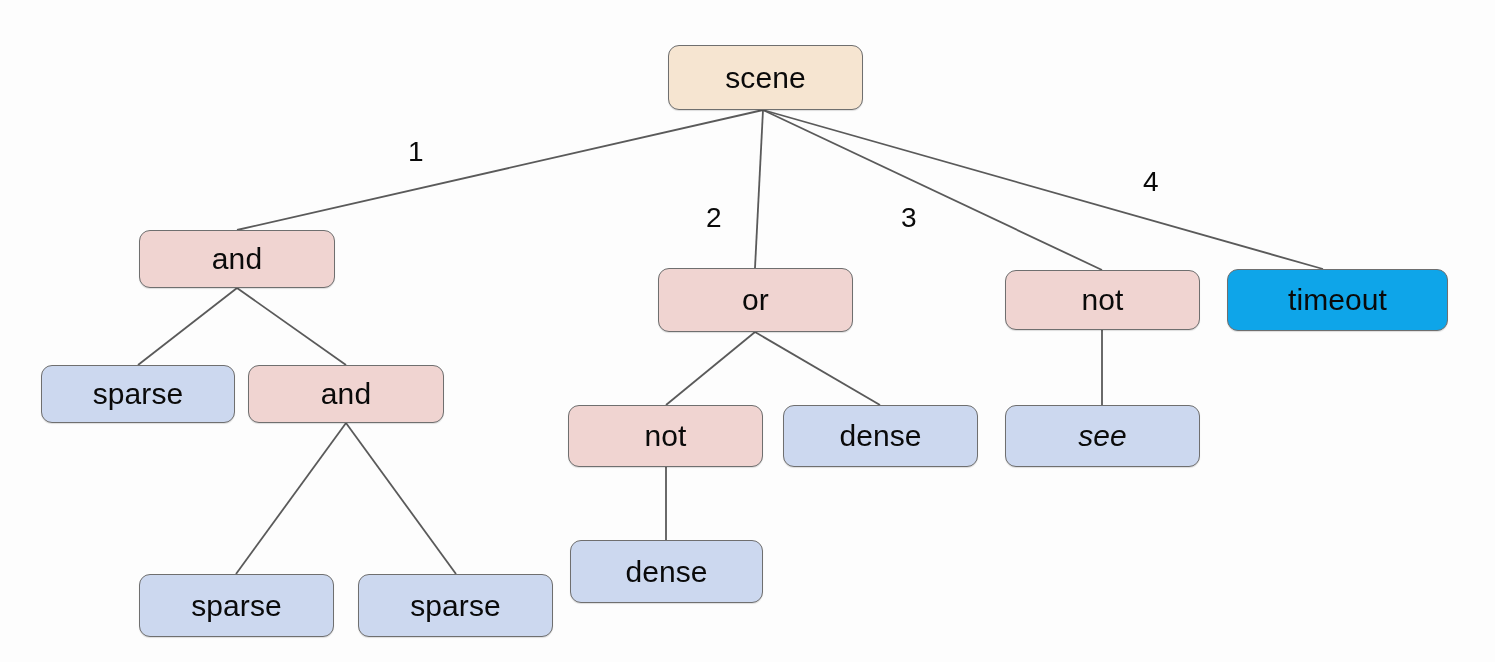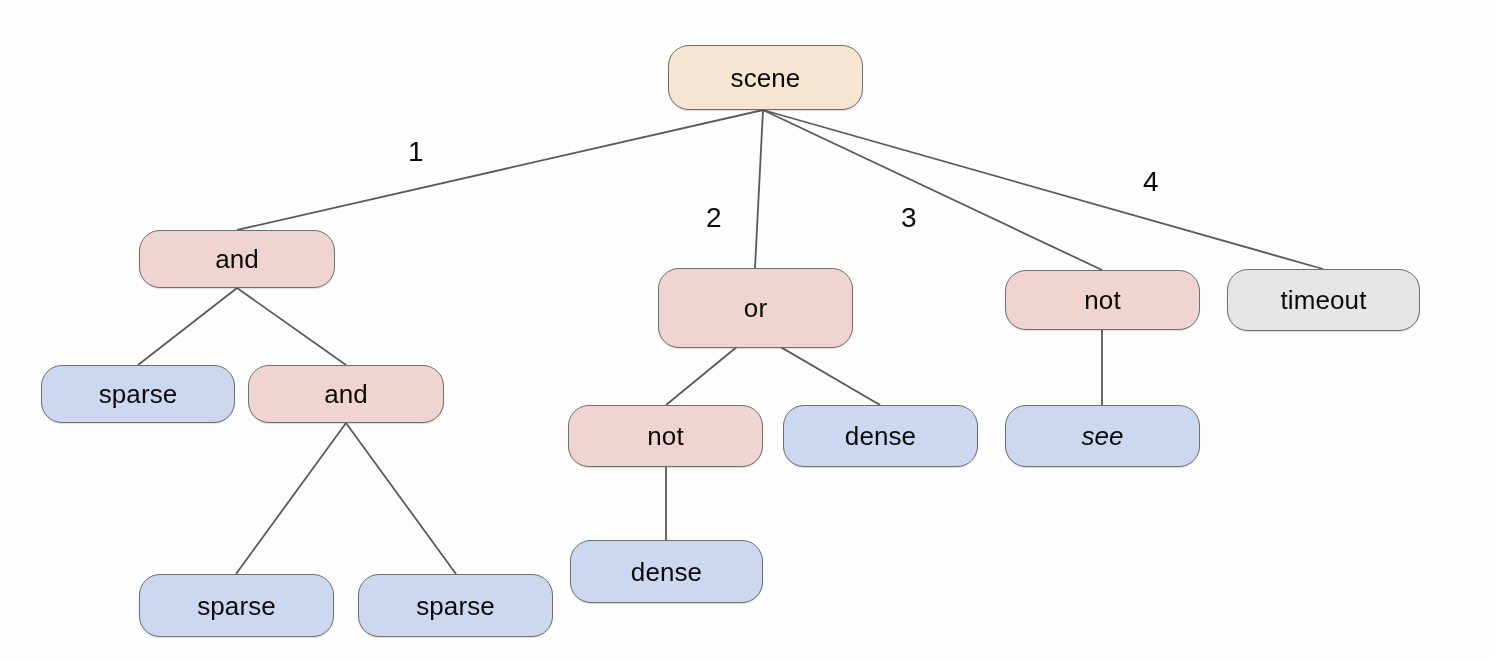--- a/index.html
+++ b/index.html
@@ -22,22 +22,22 @@
     width: 1495px;
     height: 662px;
   }
   .node {
     position: absolute;
     box-sizing: border-box;
     display: flex;
     align-items: center;
     justify-content: center;
     border: 1.6px solid #6f6f6f;
-    border-radius: 21px;
-    font-size: 26px;
+    border-radius: 11px;
+    font-size: 30px;
     color: #0a0a0a;
     line-height: 1;
     letter-spacing: 0.1px;
     box-shadow: 0 1px 1px rgba(0,0,0,0.13);
     z-index: 2;
   }
   .node-label {
     pointer-events: none;
     white-space: nowrap;
   }
@@ -67,27 +67,27 @@
       <line x1="666" y1="467" x2="666" y2="540" stroke="#5a5a5a" stroke-width="1.8"></line>
       <line x1="1102" y1="330" x2="1102" y2="405" stroke="#5a5a5a" stroke-width="1.8"></line>
     </svg>
   <div id="node-layer">
       <div class="node" style="left: 668px; top: 45px; width: 195px; height: 65px; background: rgb(246, 229, 209); border-color: rgb(111, 111, 111);">
         <span class="node-label" style="color: rgb(10, 10, 10);">scene</span>
       </div>
       <div class="node" style="left: 139px; top: 230px; width: 196px; height: 58px; background: rgb(240, 212, 209); border-color: rgb(111, 111, 111);">
         <span class="node-label" style="color: rgb(10, 10, 10);">and</span>
       </div>
-      <div class="node" style="left: 658px; top: 268px; width: 195px; height: 80px; background: rgb(240, 212, 209); border-color: rgb(111, 111, 111);">
+      <div class="node" style="left: 658px; top: 268px; width: 195px; height: 64px; background: rgb(240, 212, 209); border-color: rgb(111, 111, 111);">
         <span class="node-label" style="color: rgb(10, 10, 10);">or</span>
       </div>
       <div class="node" style="left: 1005px; top: 270px; width: 195px; height: 60px; background: rgb(240, 212, 209); border-color: rgb(111, 111, 111);">
         <span class="node-label" style="color: rgb(10, 10, 10);">not</span>
       </div>
-      <div class="node" style="left: 1227px; top: 269px; width: 193px; height: 62px; background: #e5e5e5; border-color: rgb(111, 111, 111);">
+      <div class="node" style="left: 1227px; top: 269px; width: 221px; height: 62px; background: #0ea5e9; border-color: rgb(111, 111, 111);">
         <span class="node-label" style="color: rgb(10, 10, 10);">timeout</span>
       </div>
       <div class="node" style="left: 41px; top: 365px; width: 194px; height: 58px; background: rgb(204, 216, 239); border-color: rgb(111, 111, 111);">
         <span class="node-label" style="color: rgb(10, 10, 10);">sparse</span>
       </div>
       <div class="node" style="left: 248px; top: 365px; width: 196px; height: 58px; background: rgb(240, 212, 209); border-color: rgb(111, 111, 111);">
         <span class="node-label" style="color: rgb(10, 10, 10);">and</span>
       </div>
       <div class="node" style="left: 568px; top: 405px; width: 195px; height: 62px; background: rgb(240, 212, 209); border-color: rgb(111, 111, 111);">
         <span class="node-label" style="color: rgb(10, 10, 10);">not</span>

